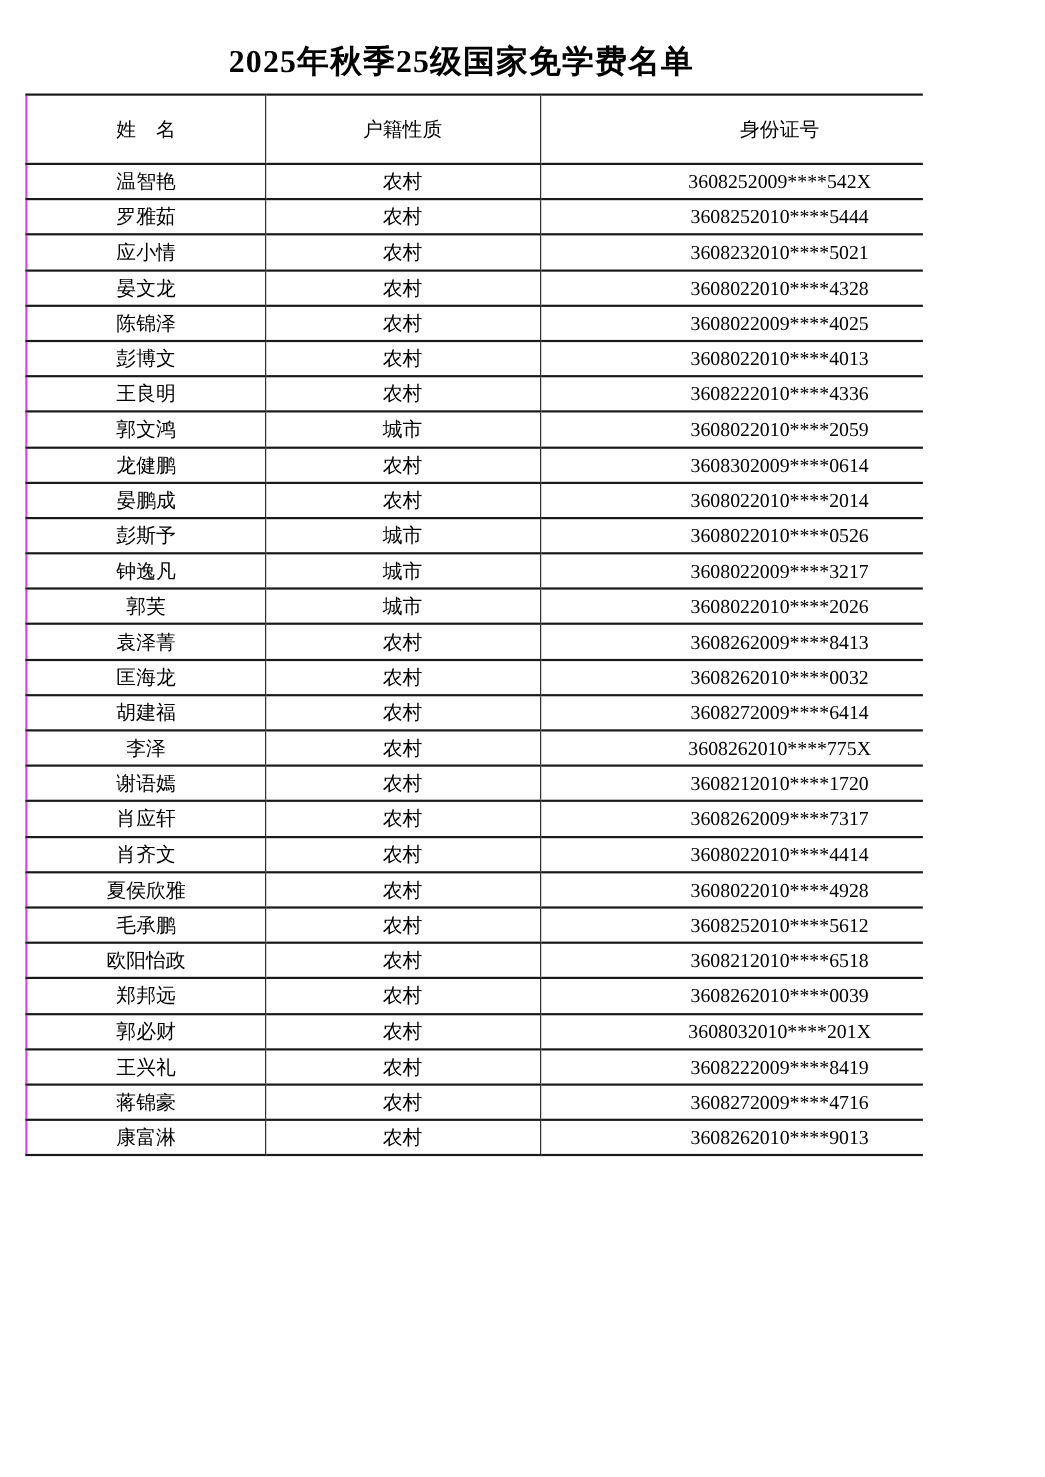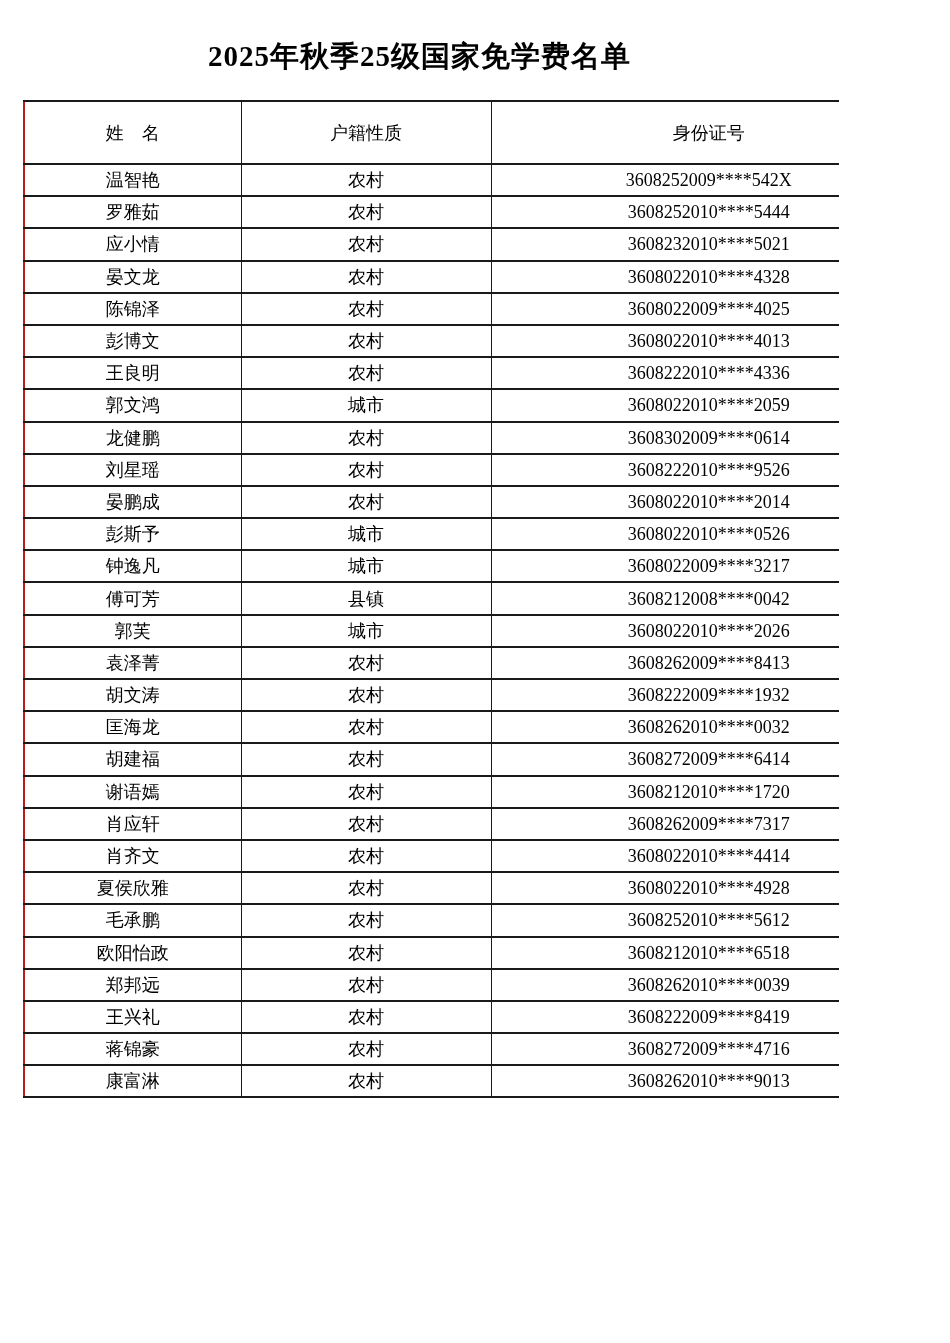--- a/index.html
+++ b/index.html
@@ -24,25 +24,25 @@
     margin: 0;
     text-align: center;
     font-size: 29px;
     font-weight: 700;
     letter-spacing: 1px;
     line-height: 40px;
   }
   table.roster {
     position: absolute;
     left: 23px;
-    top: 100px;
+    top: 85px;
     width: 903px;
     border-collapse: collapse;
     table-layout: fixed;
-    border: 2px solid #b91c1c;
+    border: 2px solid #d946ef;
   }
   table.roster th,
   table.roster td {
     border-left: 1.5px solid #1a1a1a;
     border-right: 1.5px solid #1a1a1a;
     border-top: 2px solid #1a1a1a;
     border-bottom: 2px solid #1a1a1a;
     padding: 0;
     text-align: center;
     vertical-align: middle;
@@ -123,70 +123,60 @@
           <td>郭文鸿</td>
           <td>城市</td>
           <td>3608022010****2059</td>
         </tr>
         <tr>
           <td>龙健鹏</td>
           <td>农村</td>
           <td>3608302009****0614</td>
         </tr>
         <tr>
-          <td>刘星瑶</td>
-          <td>农村</td>
-          <td>3608222010****9526</td>
-        </tr>
-        <tr>
           <td>晏鹏成</td>
           <td>农村</td>
           <td>3608022010****2014</td>
         </tr>
         <tr>
           <td>彭斯予</td>
           <td>城市</td>
           <td>3608022010****0526</td>
         </tr>
         <tr>
           <td>钟逸凡</td>
           <td>城市</td>
           <td>3608022009****3217</td>
         </tr>
         <tr>
-          <td>傅可芳</td>
-          <td>县镇</td>
-          <td>3608212008****0042</td>
-        </tr>
-        <tr>
           <td>郭芙</td>
           <td>城市</td>
           <td>3608022010****2026</td>
         </tr>
         <tr>
           <td>袁泽菁</td>
           <td>农村</td>
           <td>3608262009****8413</td>
         </tr>
         <tr>
-          <td>胡文涛</td>
-          <td>农村</td>
-          <td>3608222009****1932</td>
-        </tr>
-        <tr>
           <td>匡海龙</td>
           <td>农村</td>
           <td>3608262010****0032</td>
         </tr>
         <tr>
           <td>胡建福</td>
           <td>农村</td>
           <td>3608272009****6414</td>
         </tr>
         <tr>
+          <td>李泽</td>
+          <td>农村</td>
+          <td>3608262010****775X</td>
+        </tr>
+        <tr>
           <td>谢语嫣</td>
           <td>农村</td>
           <td>3608212010****1720</td>
         </tr>
         <tr>
           <td>肖应轩</td>
           <td>农村</td>
           <td>3608262009****7317</td>
         </tr>
         <tr>
@@ -206,20 +196,25 @@
         </tr>
         <tr>
           <td>欧阳怡政</td>
           <td>农村</td>
           <td>3608212010****6518</td>
         </tr>
         <tr>
           <td>郑邦远</td>
           <td>农村</td>
           <td>3608262010****0039</td>
+        </tr>
+        <tr>
+          <td>郭必财</td>
+          <td>农村</td>
+          <td>3608032010****201X</td>
         </tr>
         <tr>
           <td>王兴礼</td>
           <td>农村</td>
           <td>3608222009****8419</td>
         </tr>
         <tr>
           <td>蒋锦豪</td>
           <td>农村</td>
           <td>3608272009****4716</td>

